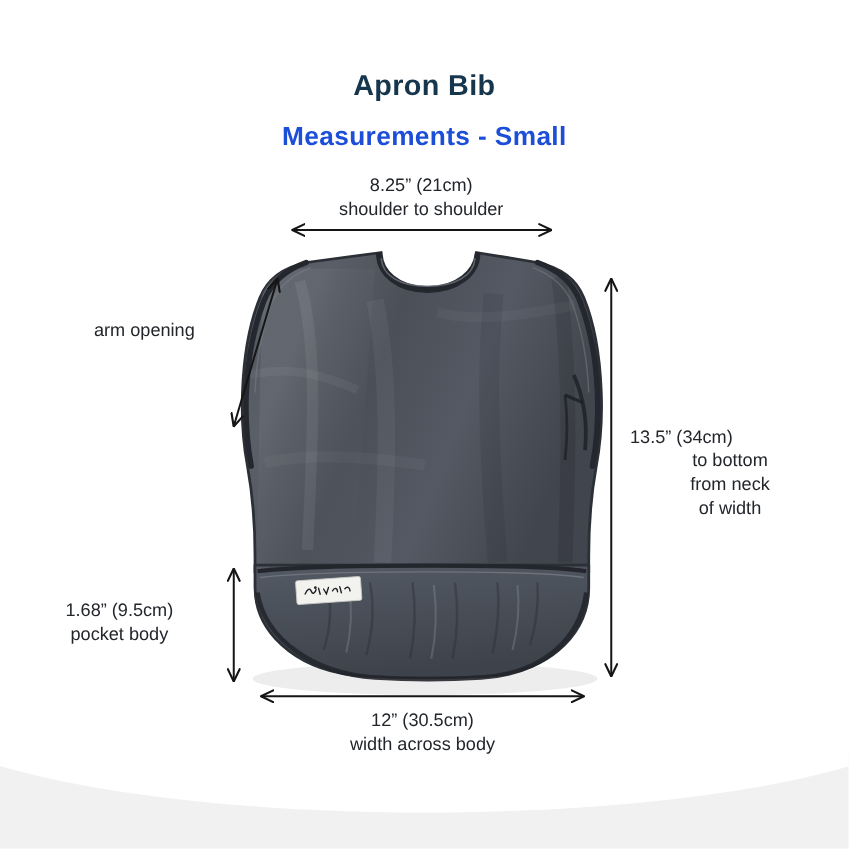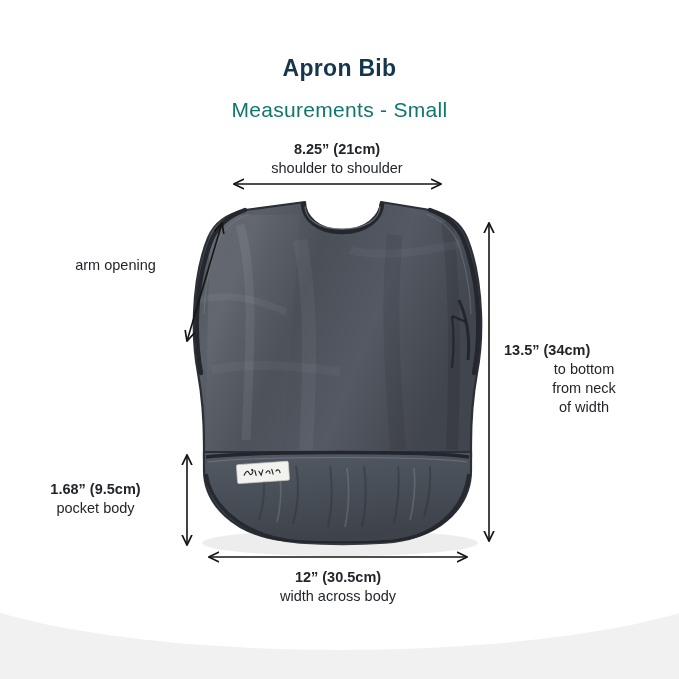--- a/index.html
+++ b/index.html
@@ -48,32 +48,32 @@
   }
   #main-title {
     top: 49px;
     font-size: 23px;
     line-height: 38px;
   }
   #sub-title {
     top: 97px;
     font-size: 21px;
     line-height: 25px;
-    color: #0f766e;
-    font-weight: normal;
+    color: #1d4ed8;
+    font-weight: bold;
   }
 
   .dim-label {
     position: absolute;
     color: #22262b;
     font-size: 14.5px;
     line-height: 19px;
   }
   .dim-label .val {
-    font-weight: bold;
+    font-weight: normal;
     display: block;
   }
   .dim-label .desc {
     display: block;
     font-weight: normal;
     text-align: center;
   }
   .center-label { text-align: center; }
   .left-label { text-align: left; }
 

